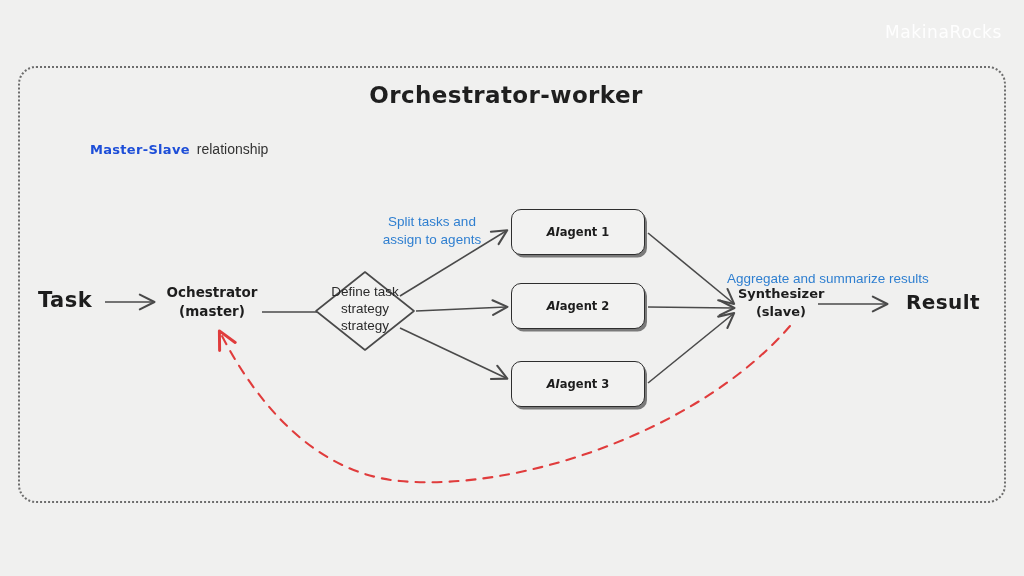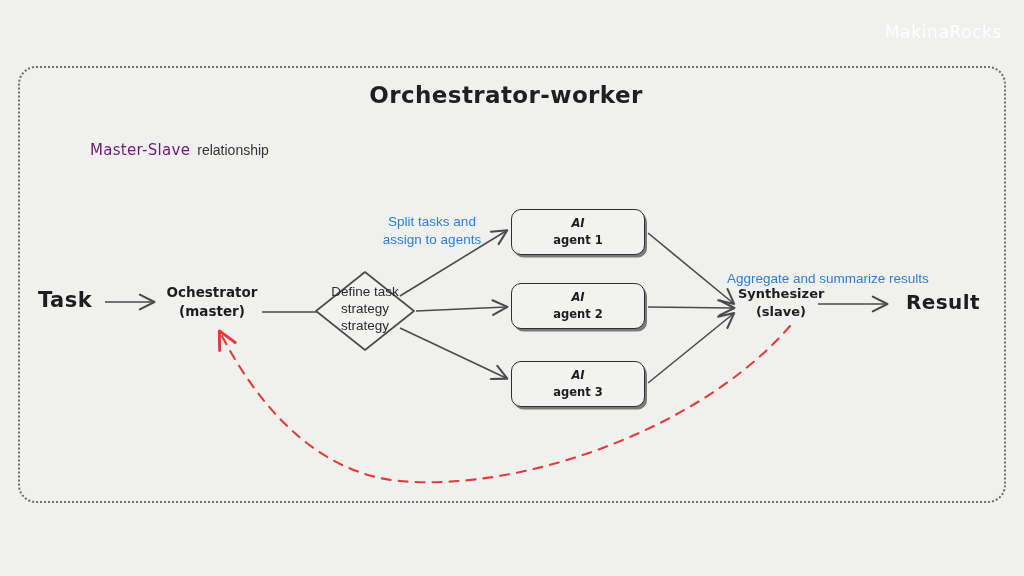--- a/index.html
+++ b/index.html
@@ -53,23 +53,23 @@
   #master-slave-group {
     position: absolute;
     left: 90px;
     top: 141px;
     display: flex;
     align-items: baseline;
     gap: 7px;
   }
   #master-slave-term {
     font-family: "DejaVu Sans", sans-serif;
-    font-size: 15px;
-    font-weight: 400;
-    color: #701a75;
+    font-size: 13px;
+    font-weight: 700;
+    color: #1d4ed8;
     letter-spacing: 0.3px;
   }
   #master-slave-suffix {
     font-family: "Liberation Sans", sans-serif;
     font-size: 14px;
     color: #333333;
   }
 
   
   #node-task {
@@ -132,21 +132,21 @@
   
   .agent-box {
     position: absolute;
     width: 134px;
     height: 46px;
     border: 1.8px solid #2e2e2e;
     border-radius: 10px;
     background: #f2f2f1;
     box-shadow: 2.5px 3px 0 -0.5px rgba(25,25,25,0.55);
     display: flex;
-    flex-direction: column;
+    flex-direction: row;
     align-items: center;
     justify-content: center;
     box-sizing: border-box;
   }
   .agent-line {
     font-family: "DejaVu Sans", sans-serif;
     font-size: 11.5px;
     font-weight: 700;
     line-height: 1.45;
     color: #1d1d1d;

